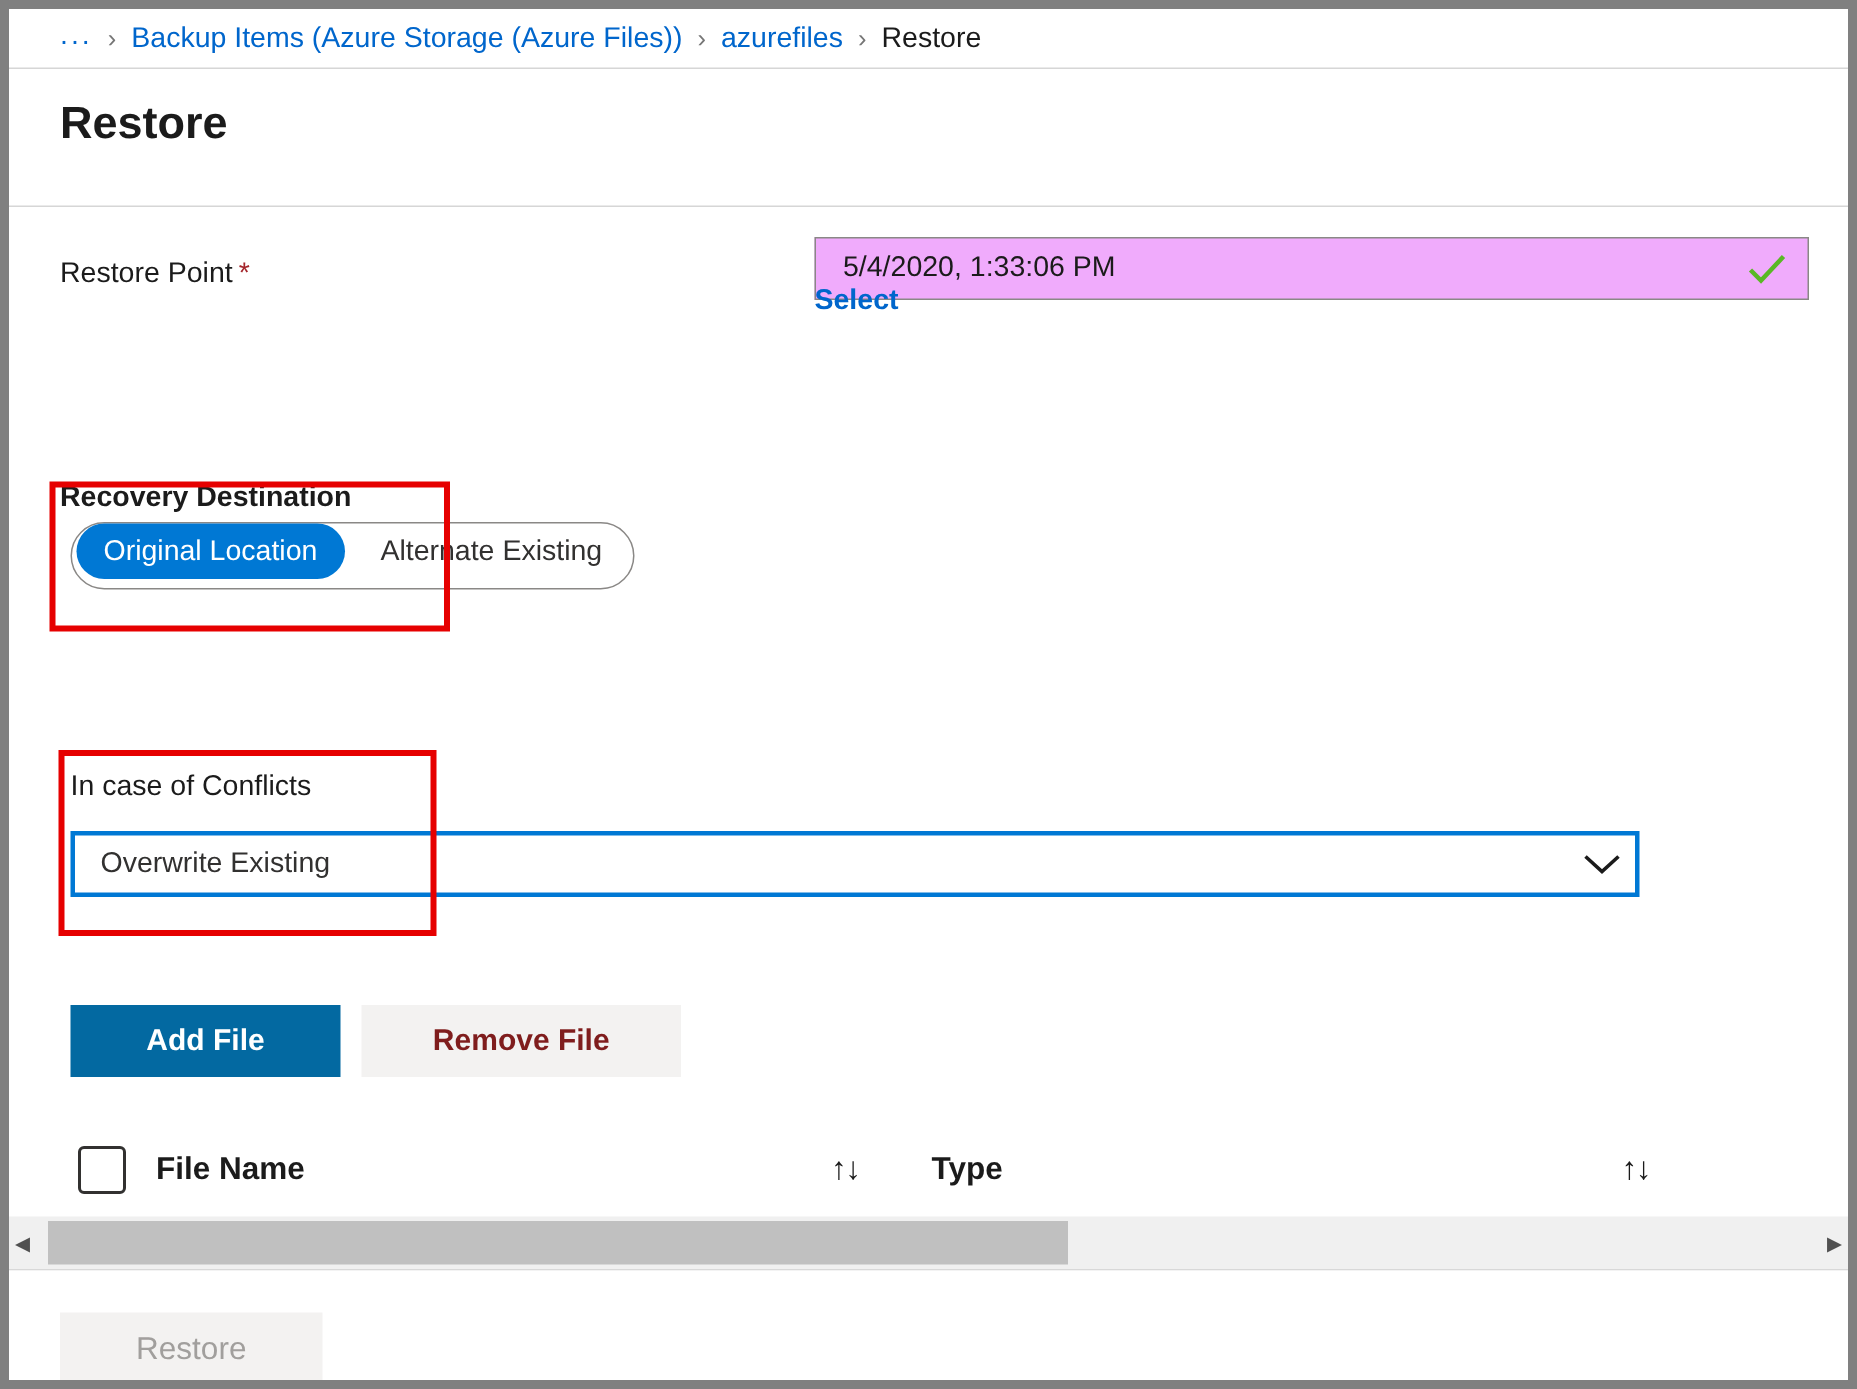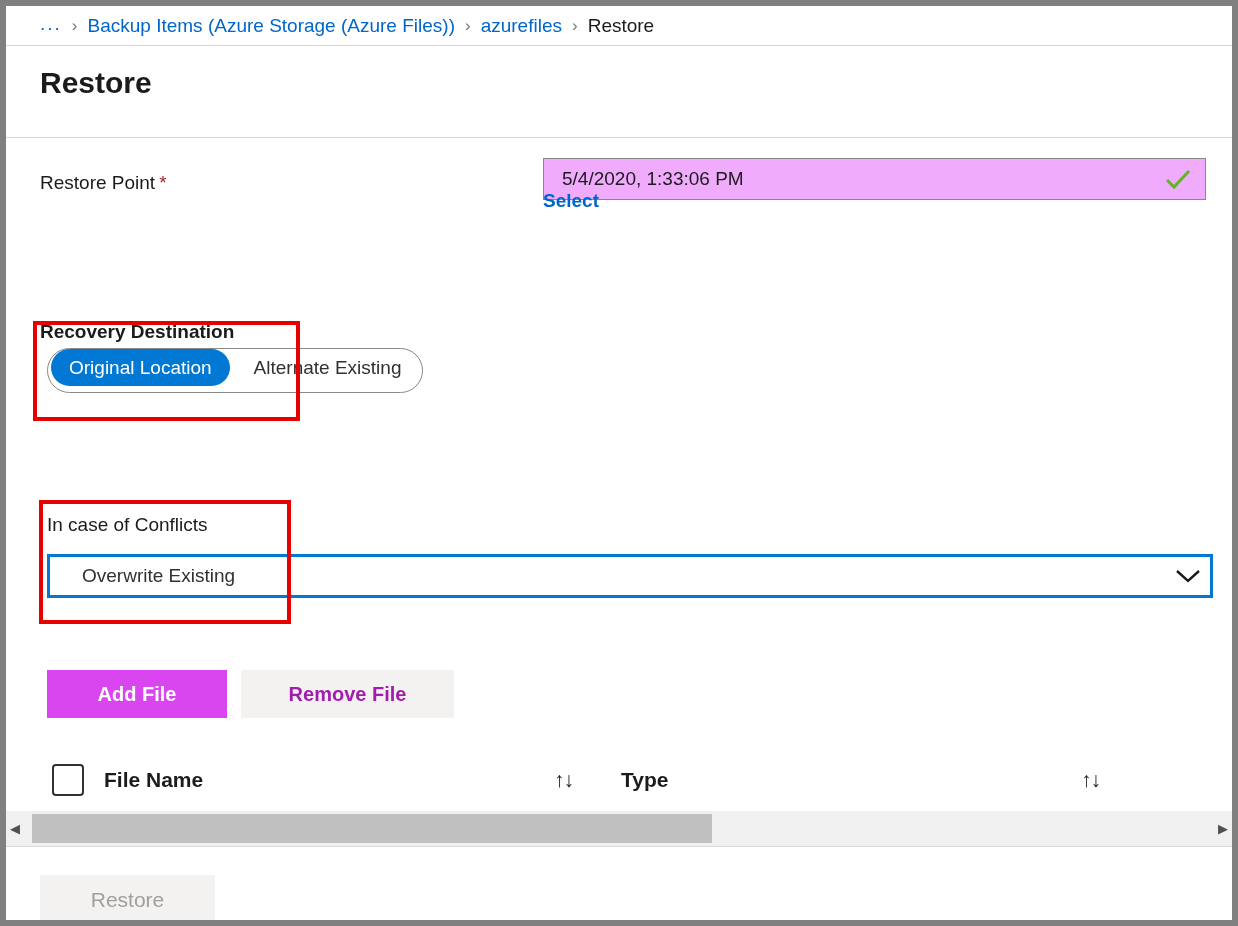--- a/index.html
+++ b/index.html
@@ -201,29 +201,28 @@
     left: 41px;
     top: 508px;
     font-size: 19px;
     font-weight: 400;
     color: #1b1b1b;
   }
   .dropdown {
     position: absolute;
     left: 41px;
     top: 548px;
-    width: 1166px;
+    width: 1046px;
     height: 44px;
     border: 3px solid #0078d4;
     background: #ffffff;
     box-sizing: border-box;
     display: flex;
     align-items: center;
     cursor: pointer;
-    padding-left: 15px;
   }
   .dropdown-value {
     flex: 1;
     font-size: 19px;
     color: #323130;
     padding-left: 17px;
   }
   .chevron {
     width: 44px;
     display: flex;
@@ -243,27 +242,27 @@
     min-width: 180px;
     font-size: 20px;
     font-weight: bold;
     border: none;
     display: flex;
     align-items: center;
     justify-content: center;
     font-family: "Liberation Sans", sans-serif;
   }
   .btn-primary {
-    background: #d946ef;
+    background: #0369a1;
     color: #ffffff;
     cursor: pointer;
   }
   .btn-disabled {
     background: #f3f2f1;
-    color: #a21caf;
+    color: #7f1d1d;
     cursor: default;
     margin-left: 14px;
     min-width: 213px;
   }
 
   
   .table-head {
     position: absolute;
     left: 16px;
     top: 744px;

